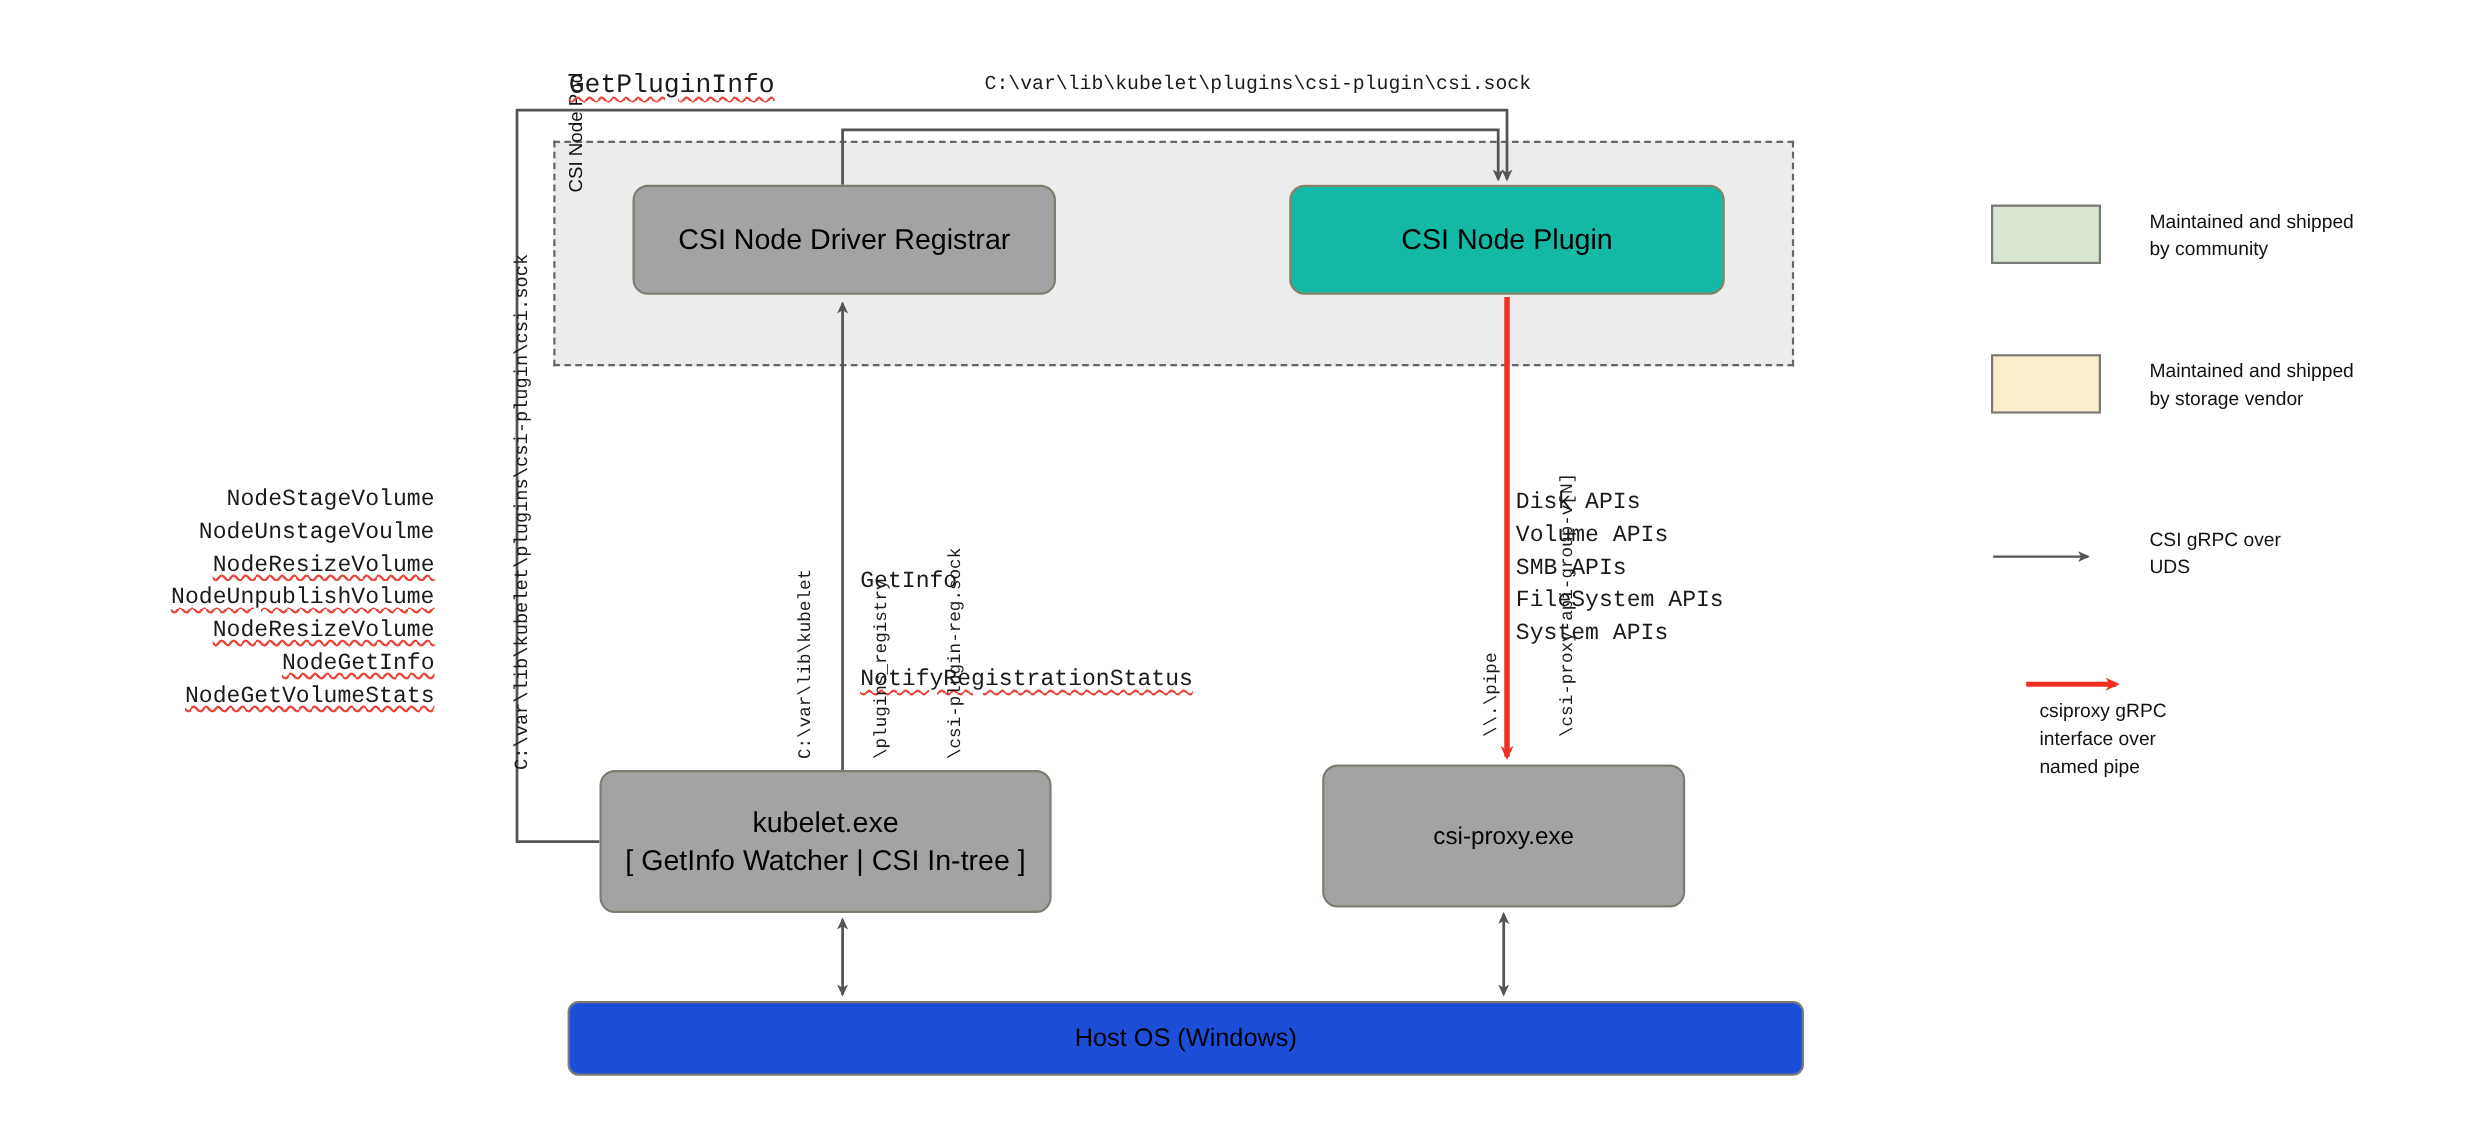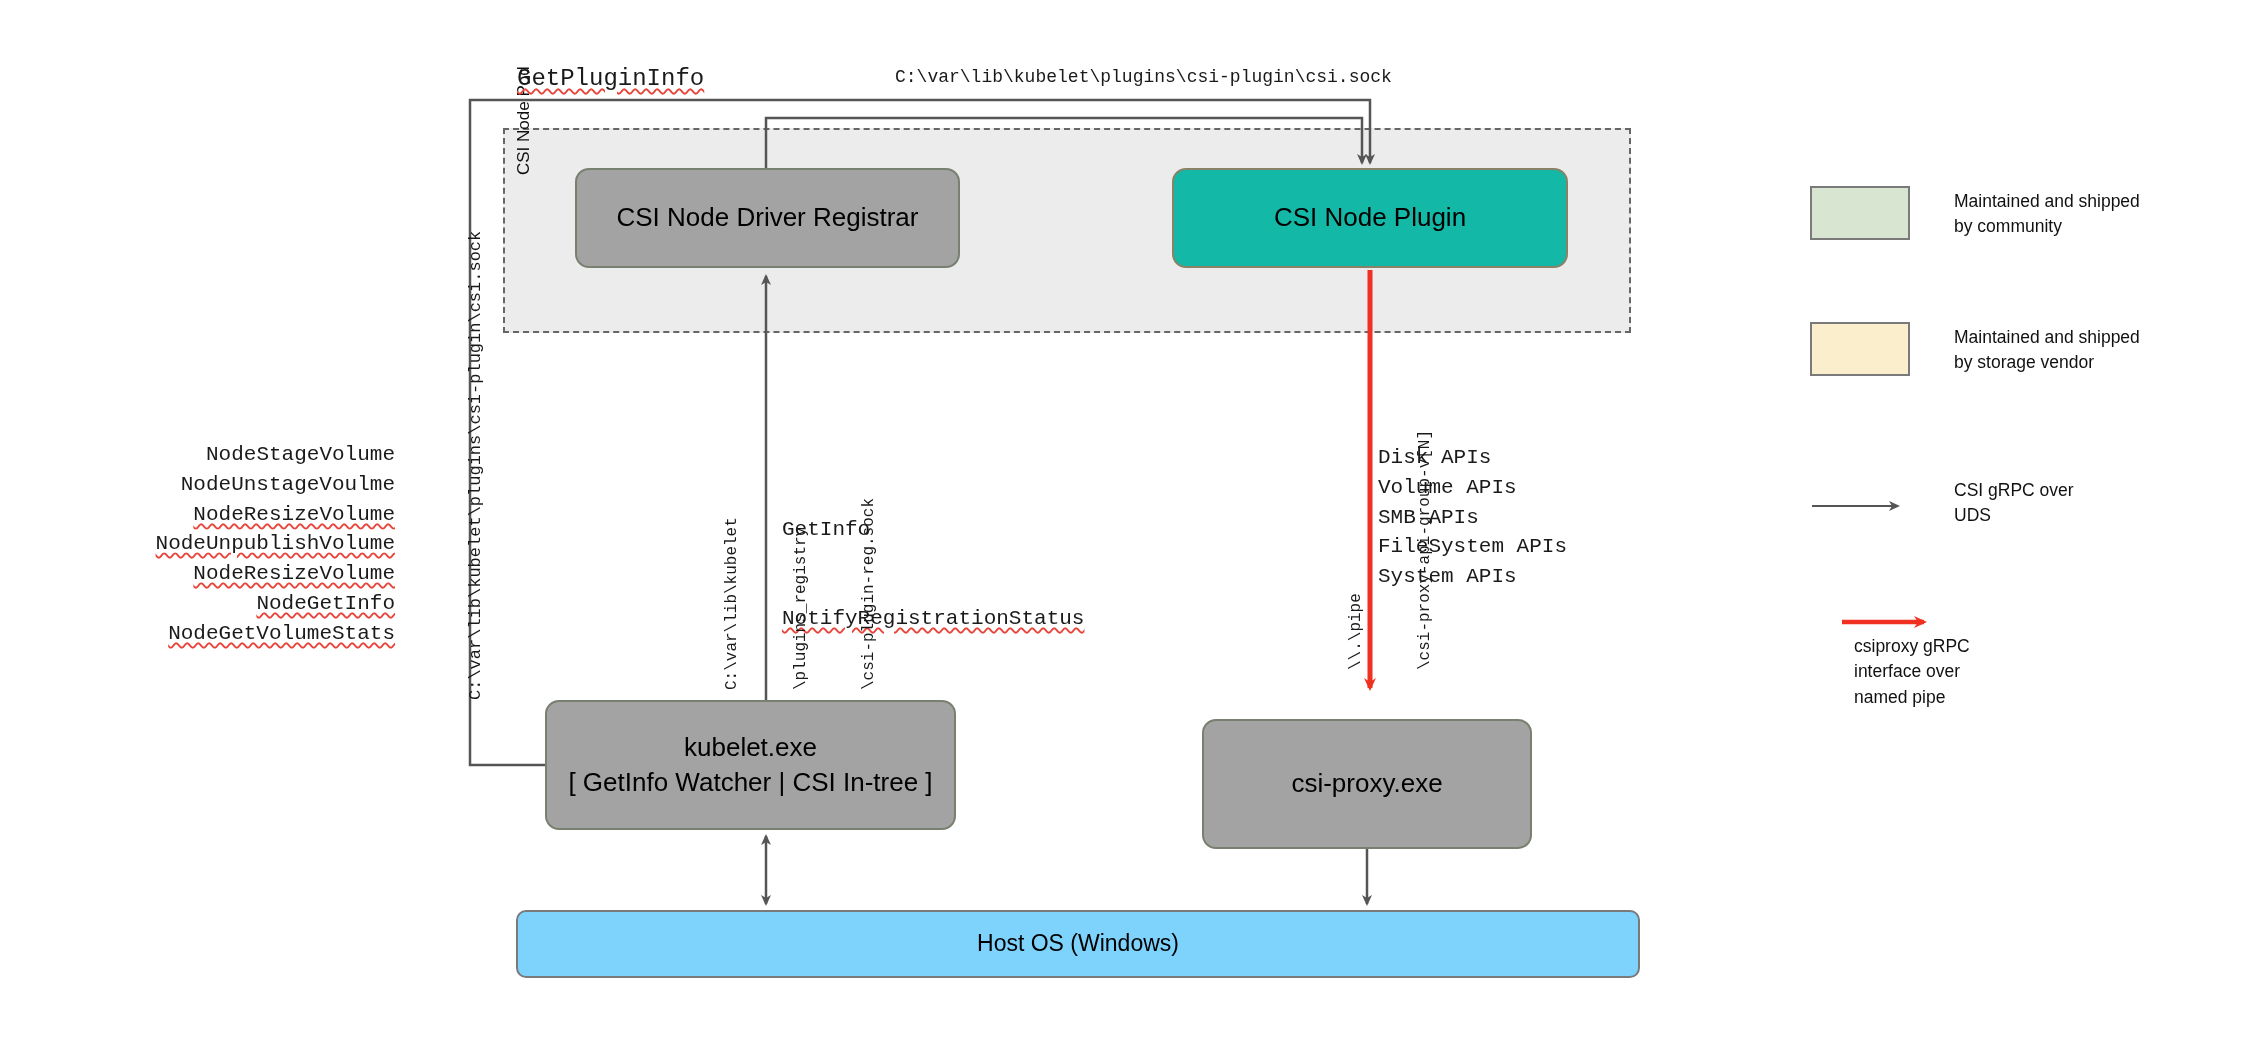--- a/index.html
+++ b/index.html
@@ -7,26 +7,26 @@
        font-family:"Liberation Sans",sans-serif;color:#000;}
   .canvas{position:absolute;inset:0;}
   svg.wires{position:absolute;left:0;top:0;width:2252px;height:1044px;pointer-events:none;}
 
   
   .node{position:absolute;box-sizing:border-box;border:2px solid #7a7a7a;
         border-radius:14px;display:flex;align-items:center;justify-content:center;
         text-align:center;line-height:1.35;}
   .green{background:#a3a3a3;border-color:#78806f;}
   .yellow{background:#14b8a6;border-color:#8a8268;}
-  .blue{background:#7dd3fc;border-color:#7a7a7a;}
+  .blue{background:#1d4ed8;border-color:#7a7a7a;}
 
   #csi-registrar{left:575px;top:168px;width:385px;height:100px;font-size:26px;}
   #csi-node-plugin{left:1172px;top:168px;width:396px;height:100px;font-size:26px;}
   #kubelet-exe{left:545px;top:700px;width:411px;height:130px;font-size:26px;}
-  #csi-proxy-exe{left:1202px;top:695px;width:330px;height:130px;font-size:26px;margin-top:24px;}
+  #csi-proxy-exe{left:1202px;top:695px;width:330px;height:130px;font-size:22px;}
   #host-os{left:516px;top:910px;width:1124px;height:68px;font-size:23px;border-radius:10px;}
 
   
   #csi-node-pod{position:absolute;left:503px;top:128px;width:1128px;height:205px;
       box-sizing:border-box;background:#ececec;border:2px dashed #666;}
   #csi-node-pod-label{position:absolute;left:514px;top:175px;width:120px;
       font-size:17px;color:#111;
       transform:rotate(-90deg);transform-origin:left top;
       white-space:nowrap;}
 

